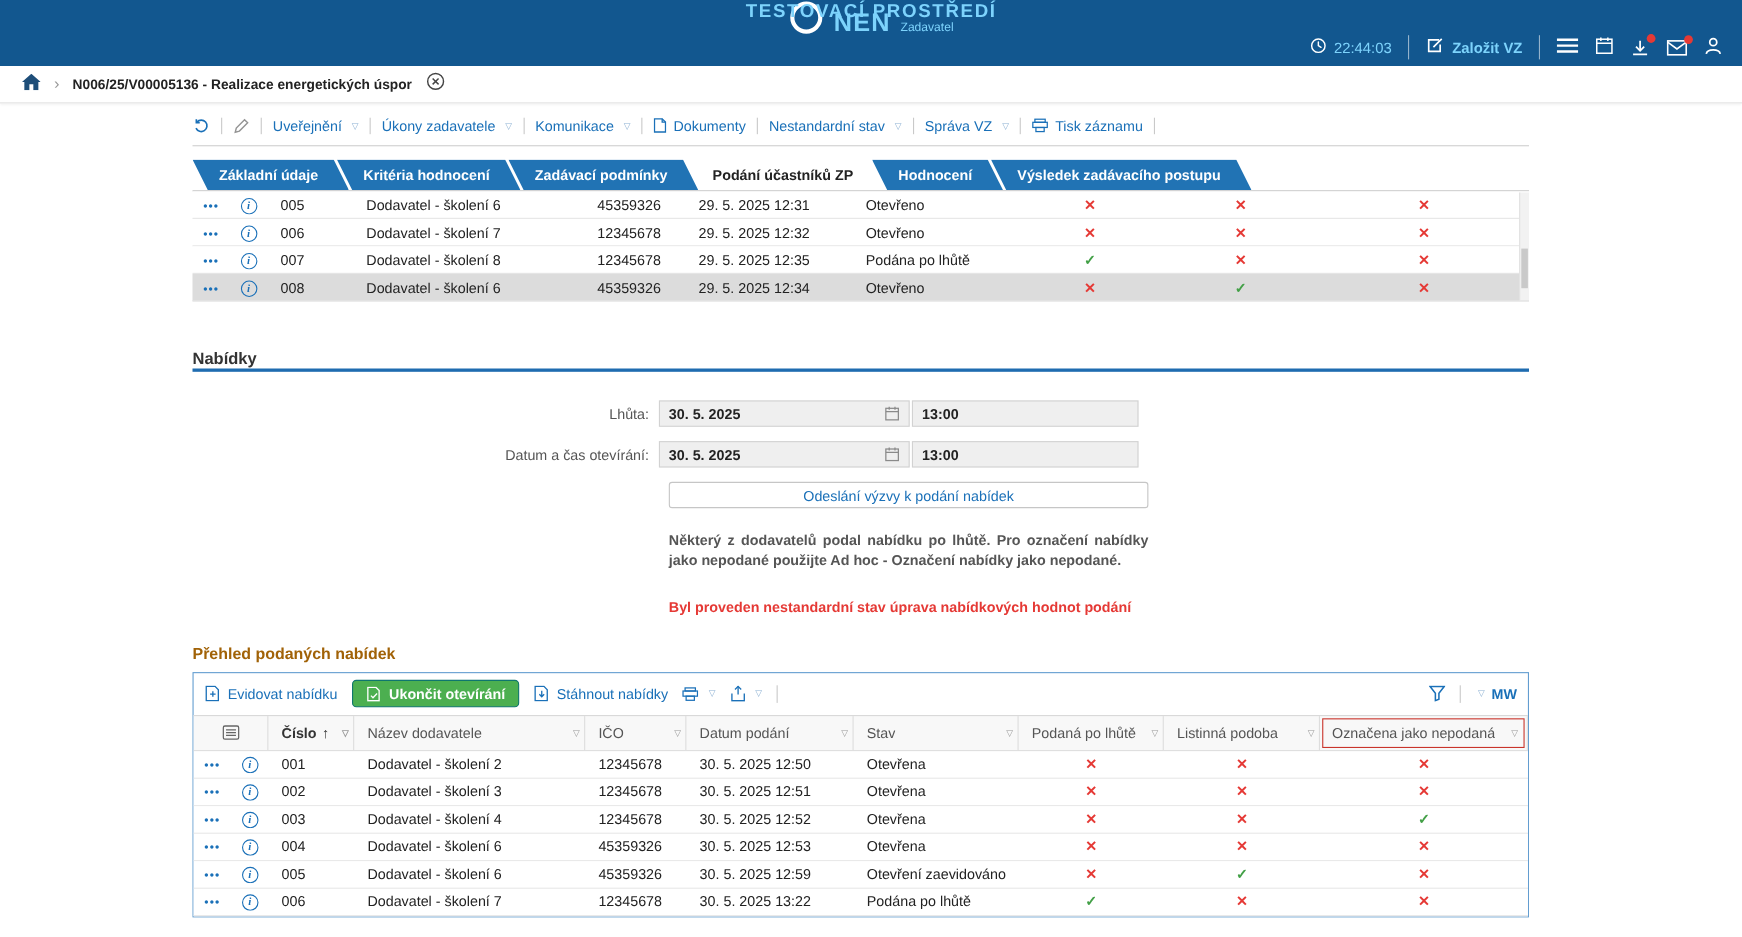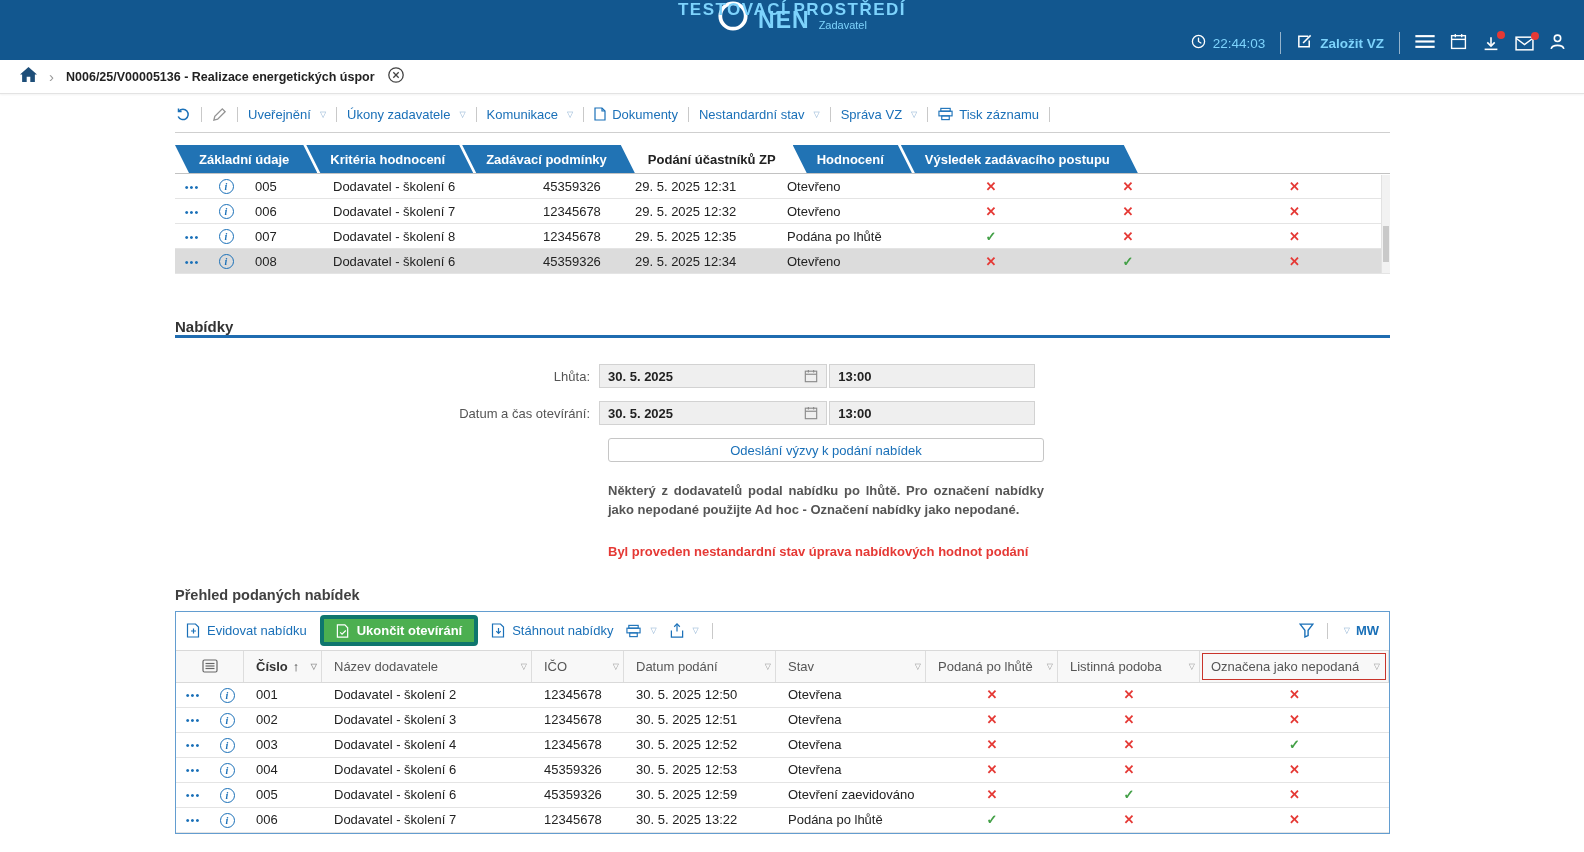--- a/index.html
+++ b/index.html
@@ -82,26 +82,26 @@
   .btn-row { display:flex; }
   .invite-btn { margin-left:433px; width:436px; height:24px; background:#fff;
     border:1px solid #c6c6c6; border-radius:3px; color:#1a70b8; font-size:13px;
     font-family:"Liberation Sans", sans-serif; cursor:pointer; }
   .note { margin-left:433px; width:436px; margin-top:20px; font-size:13px; color:#555;
     font-weight:600; text-align:justify; line-height:1.45; }
   .warning { margin-left:433px; width:700px; margin-top:24px; font-size:13px;
     color:#e53935; font-weight:bold; }
 
   
-  .offers-title { margin-top:28px; font-size:14.5px; font-weight:bold; color:#404040; }
+  .offers-title { margin-top:28px; font-size:14.5px; font-weight:bold; color:#a16207; }
   .panel { margin-top:8px; border:1px solid #639dd0; }
   .panel-toolbar { display:flex; align-items:center; gap:13px; padding:6px 10px; height:38px; }
   .link-btn { display:flex; align-items:center; gap:6px; color:#1a70b8; font-size:13px; cursor:pointer; white-space:nowrap; }
   .green-btn { display:flex; align-items:center; gap:7px; background:#4caf50;
-    border:4px solid #0f766e; border-radius:4px; color:#fff; font-size:13px;
+    border:1px solid #0f766e; border-radius:4px; color:#fff; font-size:13px;
     font-weight:bold; padding:4px 12px; cursor:pointer; white-space:nowrap; }
   .pt-sep { width:1px; height:16px; background:#c9c9c9; }
   .pt-spacer { flex:1; }
   .mw-label { color:#1a70b8; font-weight:bold; font-size:13px; cursor:pointer; }
 
   .thead-row { height:33px; background:#f8f8f8; border-top:1px solid #d9d9d9;
     border-bottom:1px solid #d9d9d9; font-size:13px; color:#555; }
   .hcell { height:100%; display:flex; align-items:center; padding:0 4px 0 12px;
     border-right:1px solid #ddd; position:relative; overflow:hidden; white-space:nowrap; }
   .hcell .caret { margin-left:auto; color:#999; }

